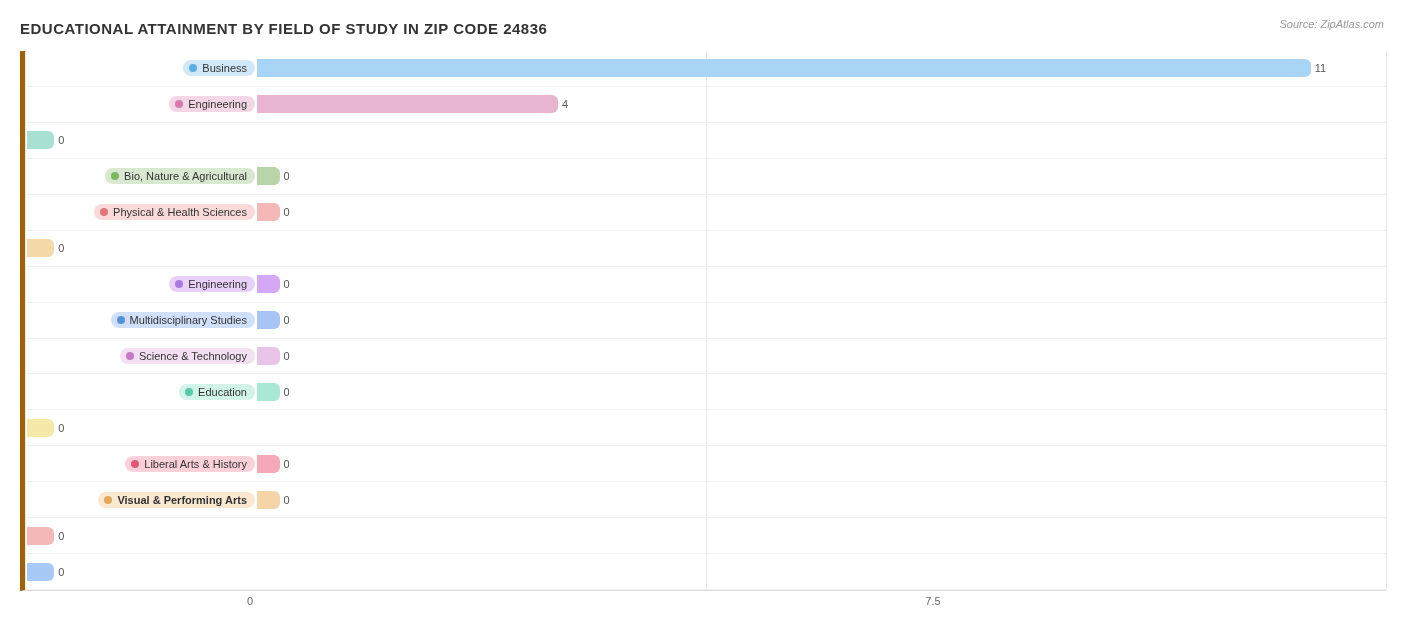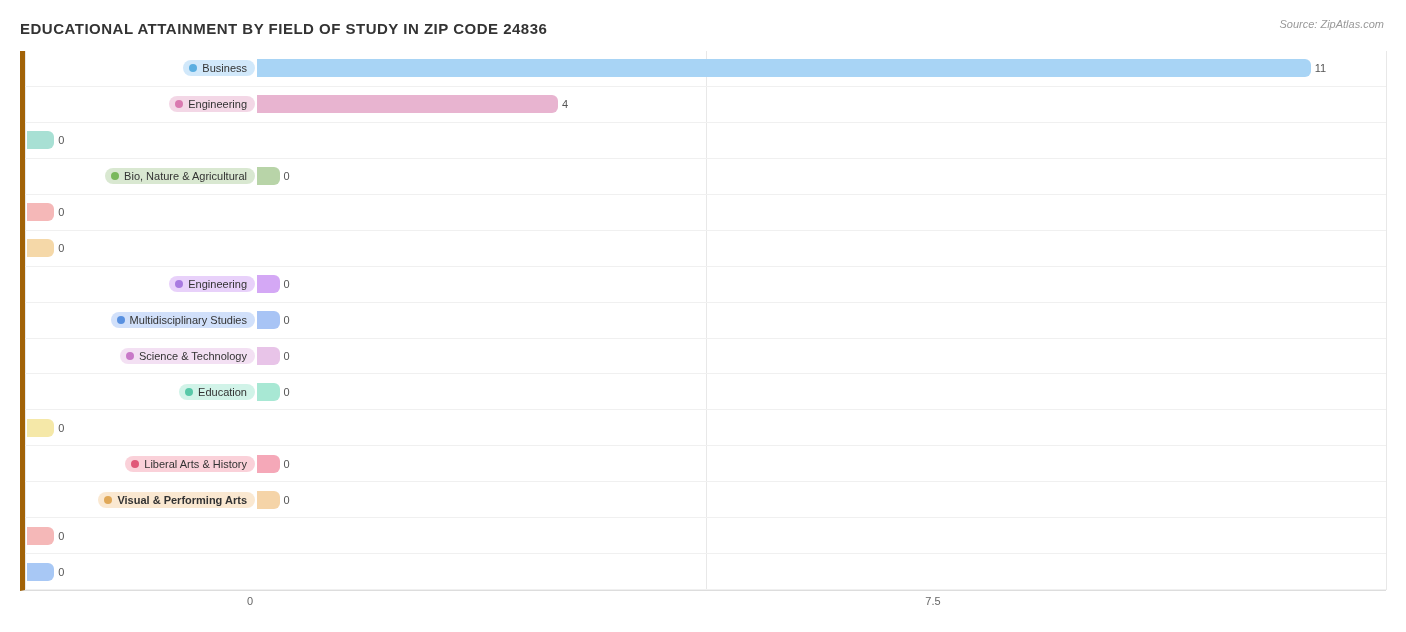--- a/index.html
+++ b/index.html
@@ -182,20 +182,26 @@
               <span>Bio, Nature &amp; Agricultural</span>
             </span>
           </div>
           <div class="bar-wrapper">
             <div class="bar" style="width: 2%; background: rgb(184, 212, 168); min-width: 2px;">
               <span class="bar-value">0</span>
             </div>
           </div>
         </div>
         <div class="bar-row">
+          <div class="bar-label">
+            <span class="label-pill" style="background: rgba(245, 184, 184, 0.533);">
+              <span class="label-dot" style="background: rgb(224, 120, 120);"></span>
+              <span>Physical &amp; Health Sciences</span>
+            </span>
+          </div>
           <div class="bar-wrapper">
             <div class="bar" style="width: 2%; background: rgb(245, 184, 184); min-width: 2px;">
               <span class="bar-value">0</span>
             </div>
           </div>
         </div>
         <div class="bar-row">
           <div class="bar-wrapper">
             <div class="bar" style="width: 2%; background: rgb(245, 216, 168); min-width: 2px;">
               <span class="bar-value">0</span>

